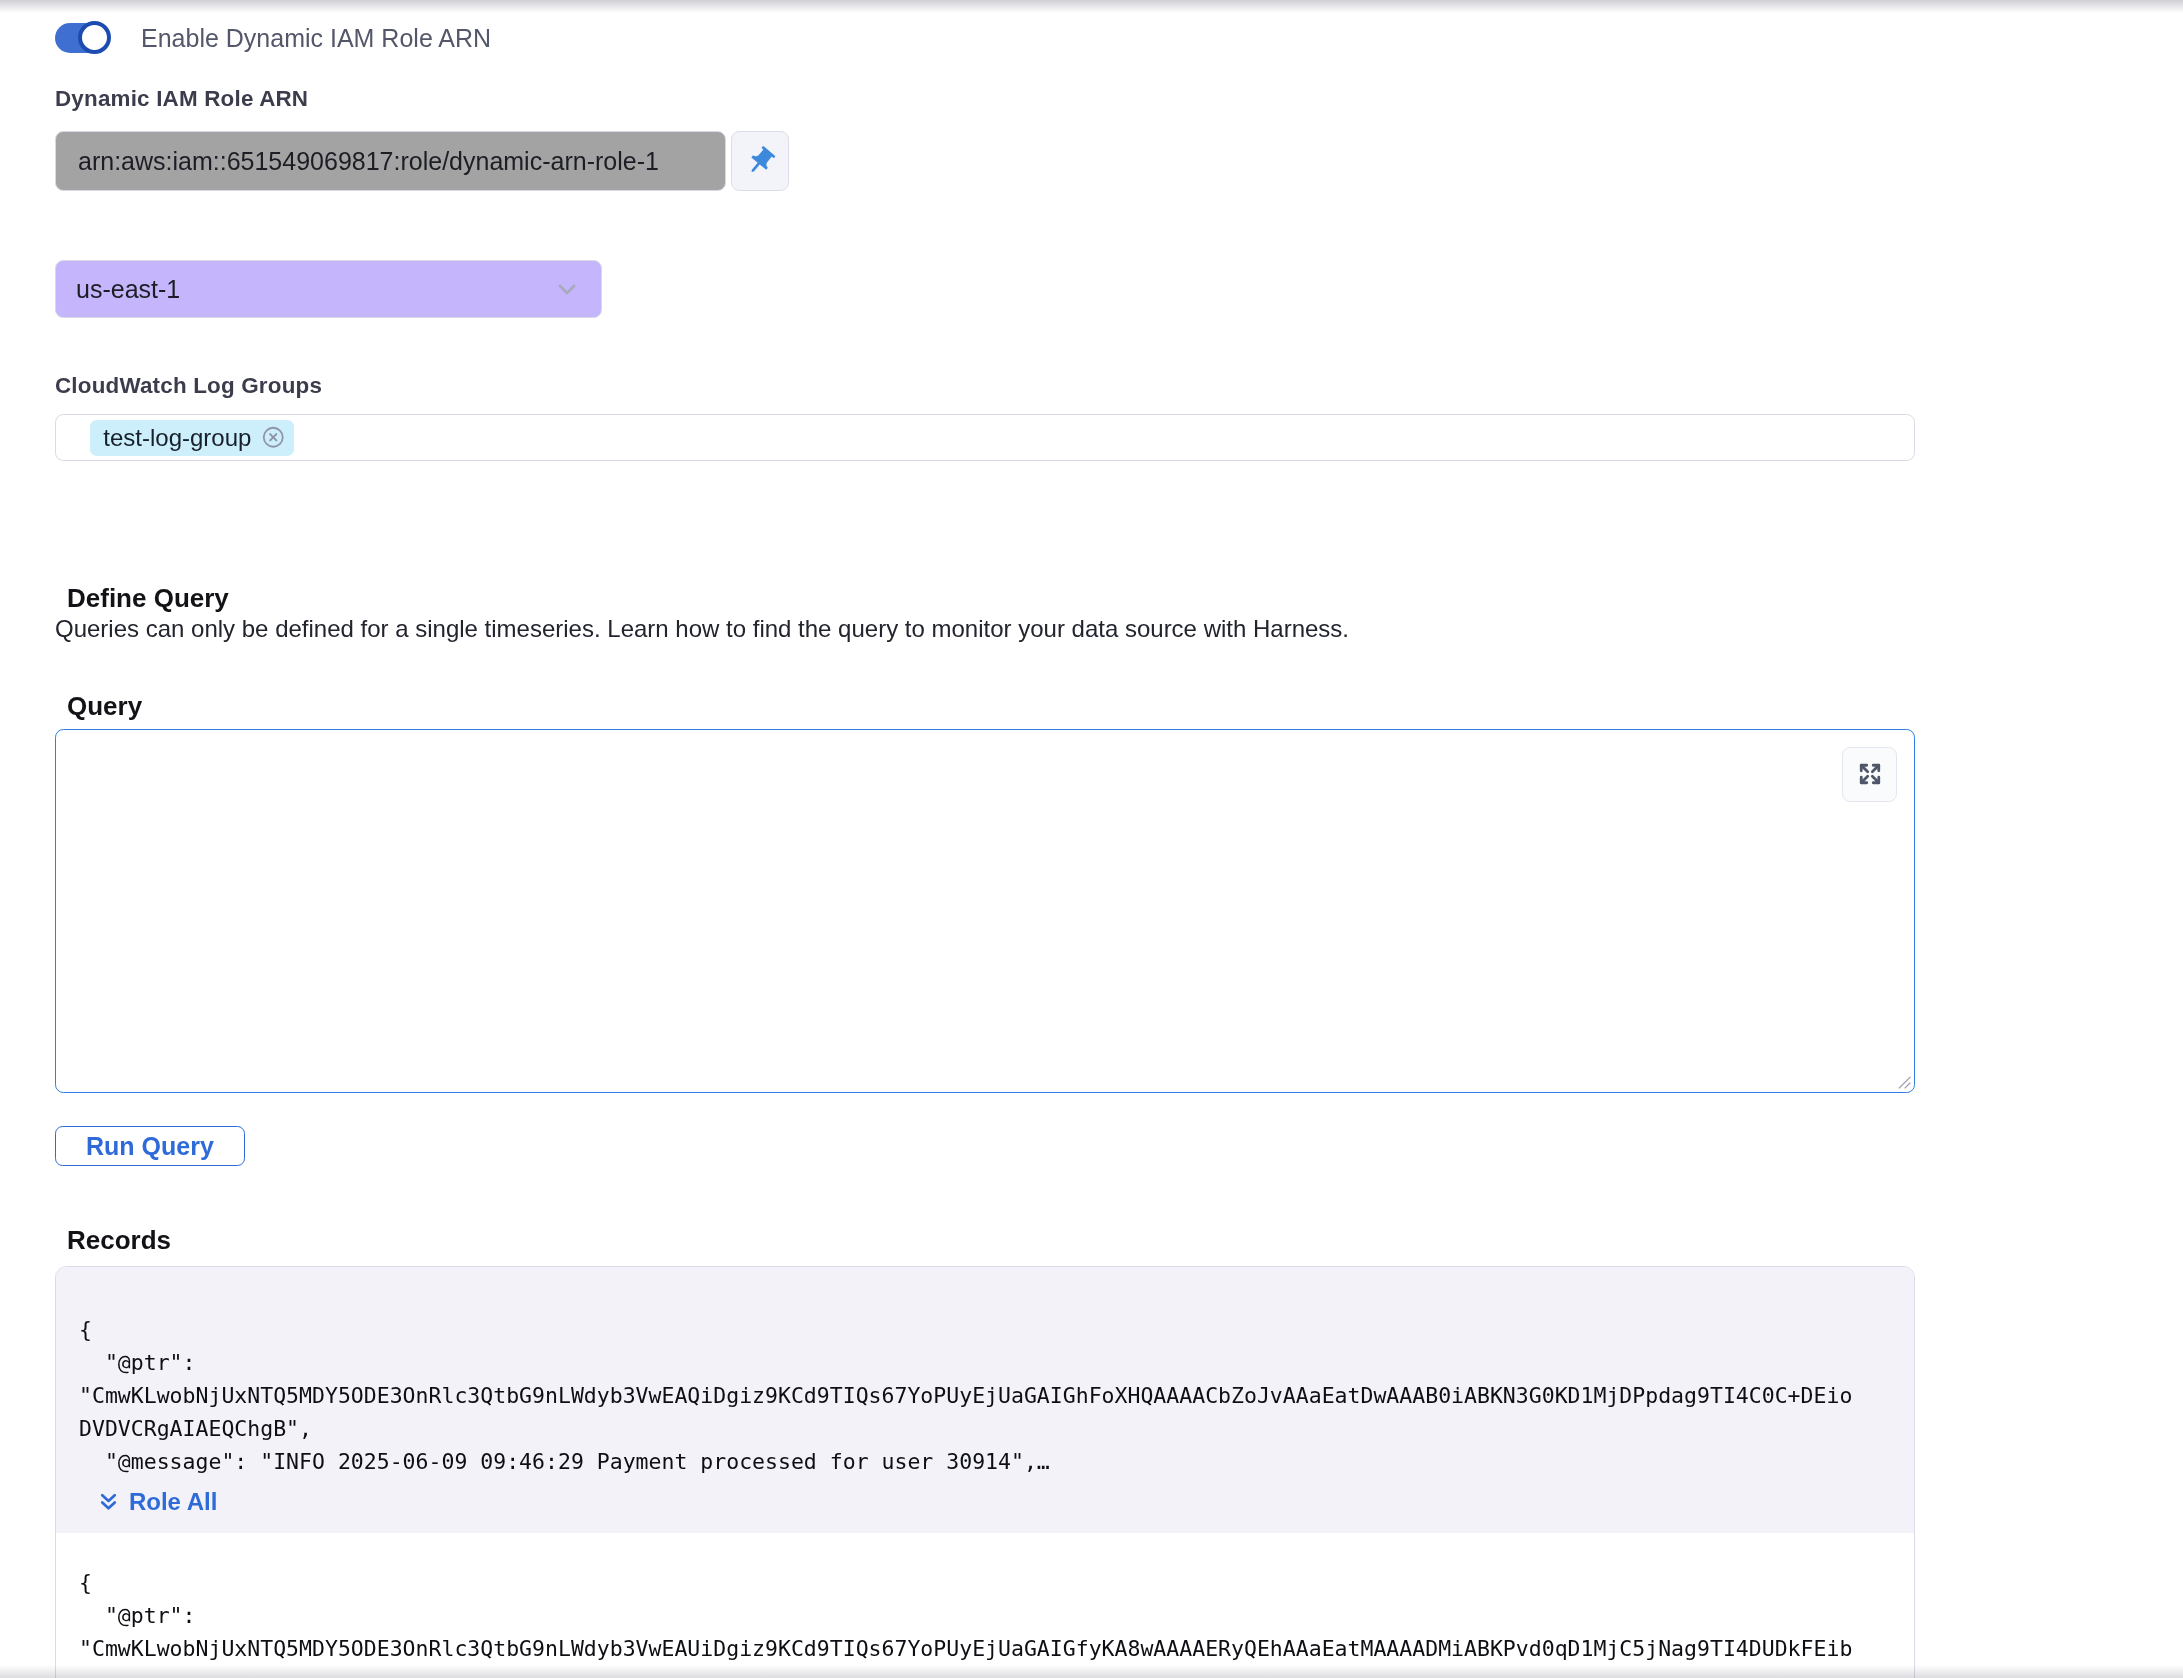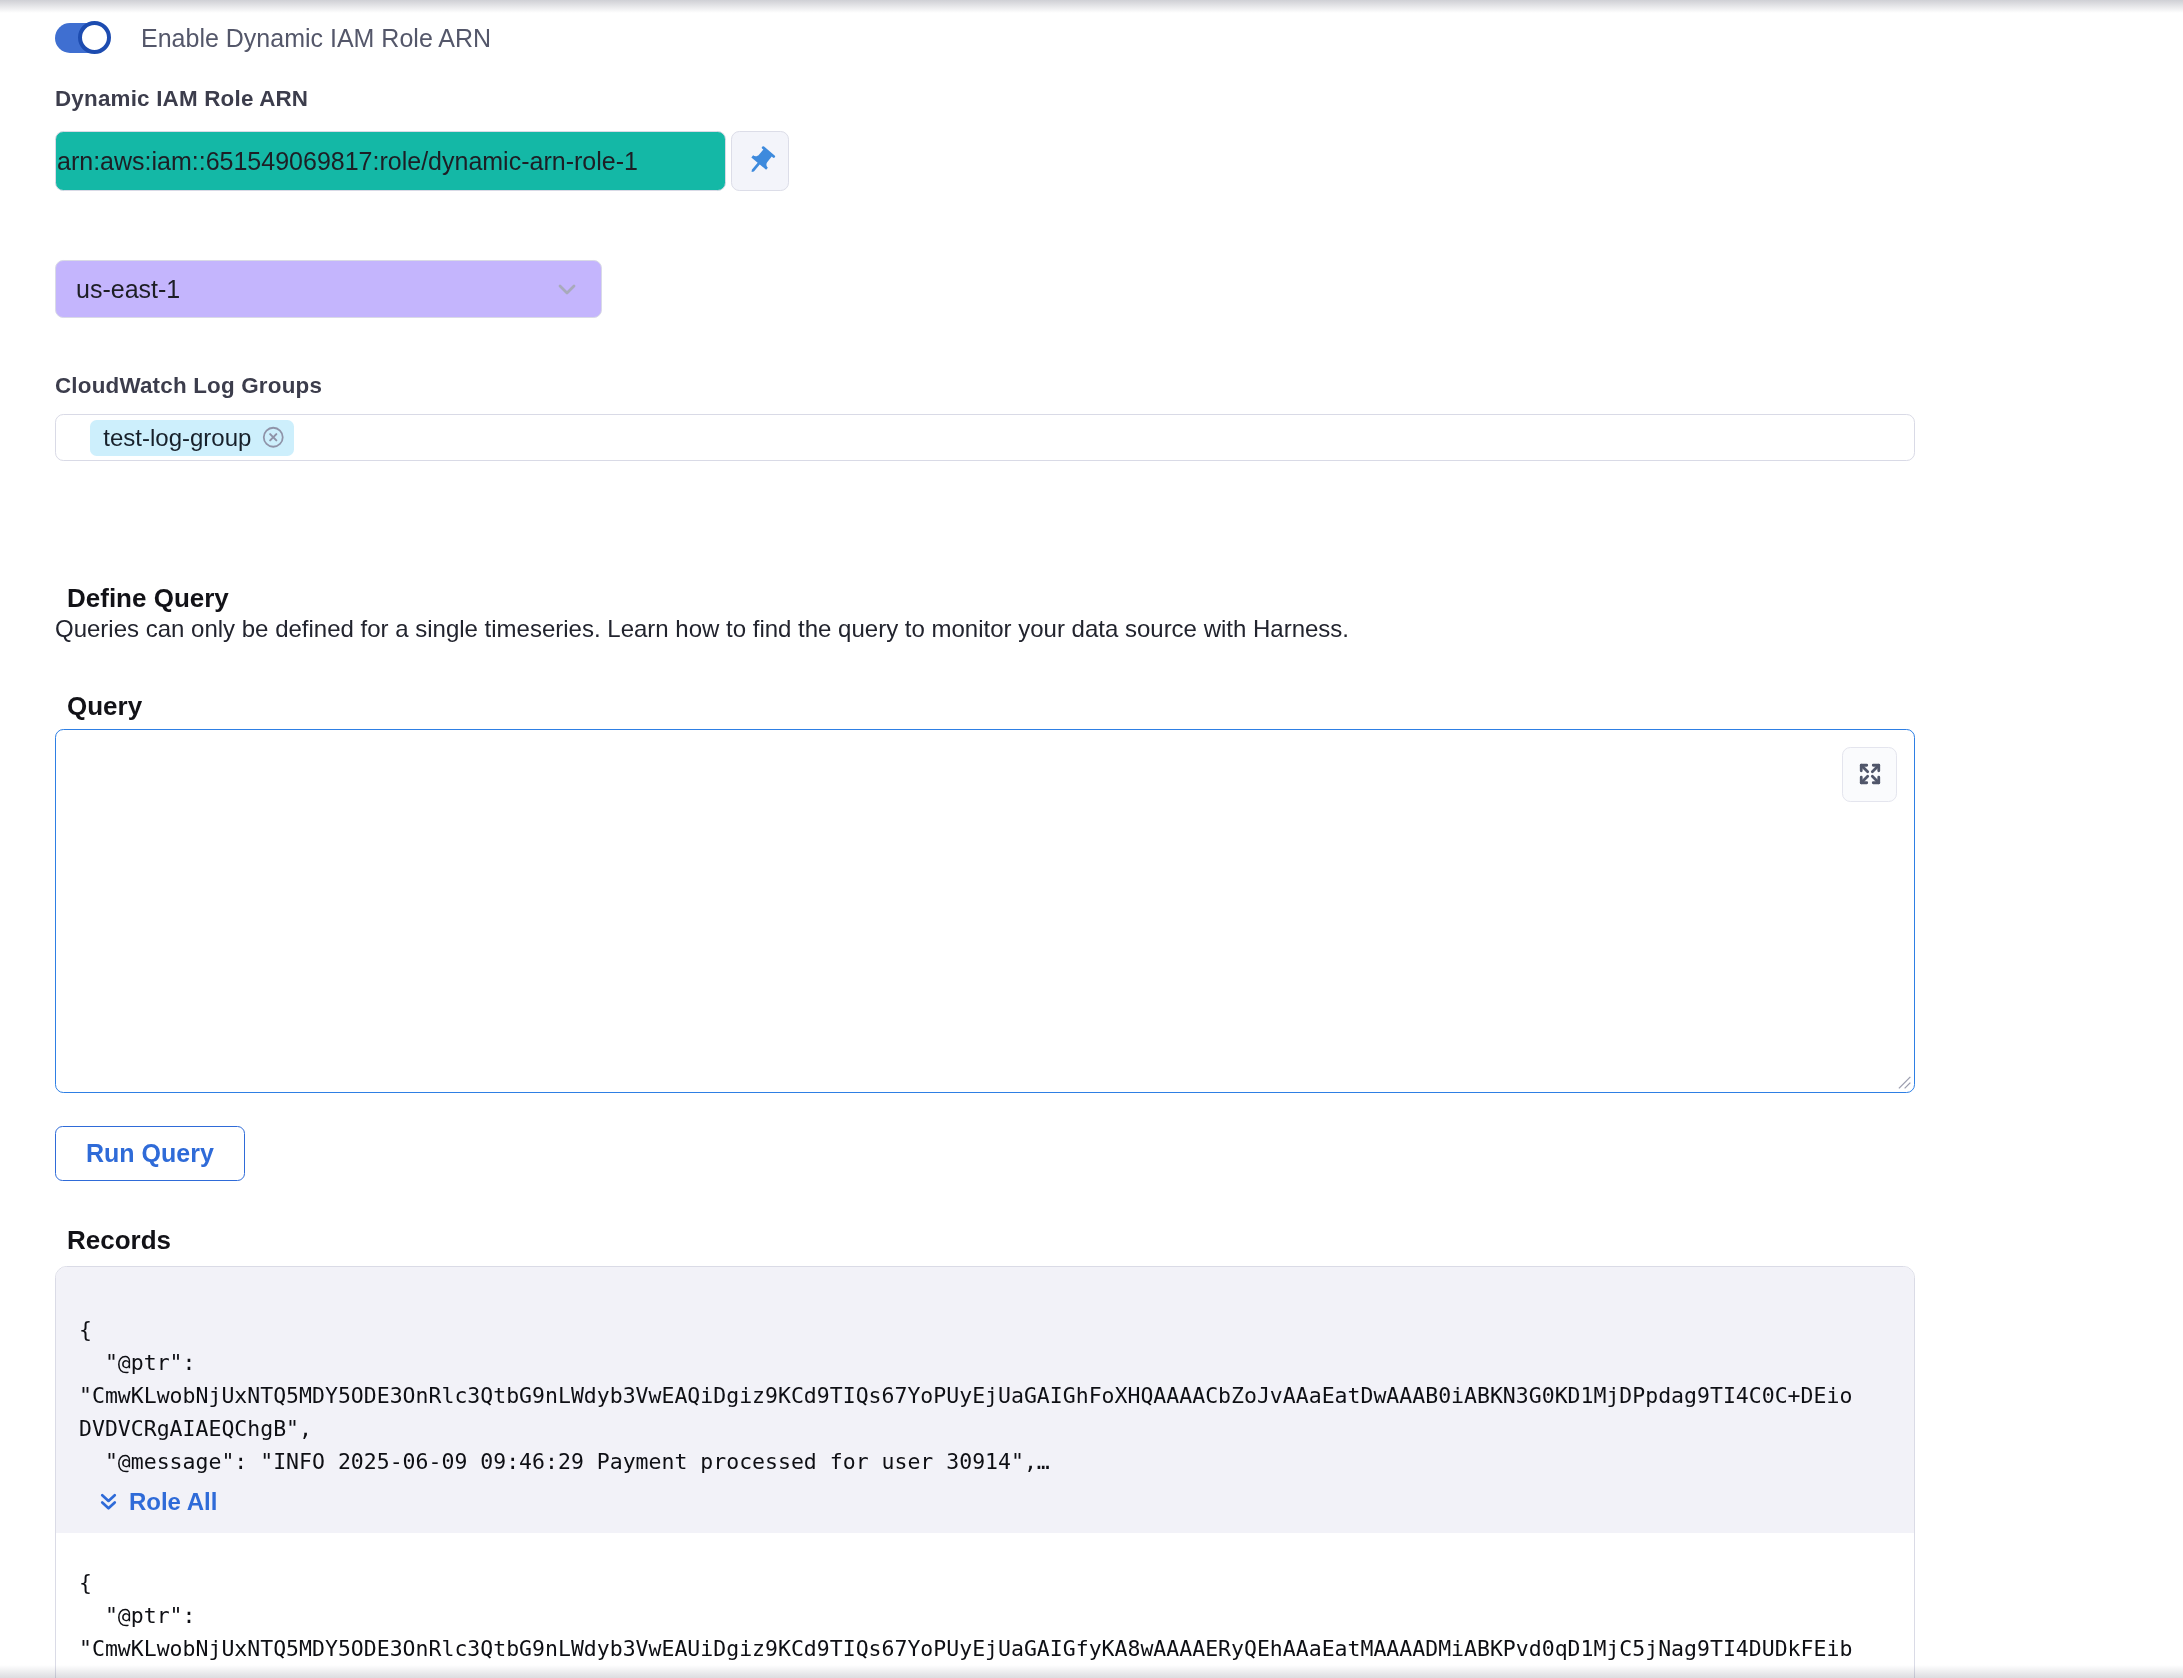--- a/index.html
+++ b/index.html
@@ -17,22 +17,22 @@
   .toggle{width:53px;height:30px;background:#3f6fd1;border-radius:15px;position:relative;cursor:pointer;flex:none;}
   .knob{position:absolute;right:-2.5px;top:-1.7px;width:25px;height:25px;background:#fff;
     border:4.1px solid #1d4cb0;border-radius:50%;}
   .toggle-label{font-size:25px;color:#54576a;}
 
   .label{position:absolute;left:55px;font-size:22.4px;font-weight:600;color:#3c3d4c;letter-spacing:0.2px;}
   .arn-label{top:86px;}
   .lg-label{top:373px;}
 
   .arn-row{position:absolute;left:55px;top:131px;display:flex;gap:5px;}
-  .text-input{width:671px;height:60px;border:1.7px solid #d9dae6;border-radius:8.3px;padding:0 1px;
-    font-size:25px;color:#1d1e25;box-sizing:border-box;background:#14b8a6;outline:none;
+  .text-input{width:671px;height:60px;border:1.7px solid #d9dae6;border-radius:8.3px;padding:0 22px;
+    font-size:25px;color:#1d1e25;box-sizing:border-box;background:#a3a3a3;outline:none;
     font-family:"Liberation Sans", sans-serif;}
   .pin-btn{width:58px;height:60px;border:1.7px solid #dcdde8;border-radius:8.3px;background:#f3f4fa;
     display:flex;align-items:center;justify-content:center;cursor:pointer;box-sizing:border-box;padding:0;}
 
   .select{position:absolute;left:55px;top:260px;width:547px;height:58px;border:1.7px solid #d9dae6;
     border-radius:8.3px;display:flex;align-items:center;justify-content:space-between;padding:0 20px;
     box-sizing:border-box;font-size:25px;color:#1d1e25;background:#c4b5fd;cursor:pointer;}
 
   .multiselect{position:absolute;left:55px;top:414px;width:1860px;height:47px;border:1.7px solid #d9dae6;
     border-radius:8.3px;box-sizing:border-box;display:flex;align-items:center;padding:0 34px;background:#fff;}
@@ -46,21 +46,21 @@
   .query-heading{top:679px;}
 
   .query-box{position:absolute;left:55px;top:729px;width:1860px;height:364px;border:1.7px solid #2e7fe4;
     border-radius:8.3px;box-sizing:border-box;background:#fff;}
   .query-text{position:absolute;left:28px;top:36px;font-size:25px;color:#1d1e25;white-space:pre;}
   .expand-btn{position:absolute;top:16.6px;right:16.6px;width:55px;height:55px;background:#fafbfd;
     border:1.7px solid #e4e5ee;border-radius:8.3px;display:flex;align-items:center;justify-content:center;
     cursor:pointer;box-sizing:border-box;padding:0;}
   .resize-handle{position:absolute;right:2.5px;bottom:2.5px;cursor:nwse-resize;}
 
-  .run-btn{position:absolute;left:55px;top:1126px;height:55px;padding:0 30px;background:#fff;
+  .run-btn{position:absolute;left:55px;top:1126px;height:40px;padding:0 30px;background:#fff;
     border:1.7px solid #2f6bd8;border-radius:7.5px;font-size:25px;font-weight:700;color:#2f6bd8;
     cursor:pointer;font-family:"Liberation Sans", sans-serif;}
 
   .records-heading{top:1213px;}
   .records-box{position:absolute;left:55px;top:1266px;width:1860px;height:580px;border:1.7px solid #dadbe6;
     border-radius:11.6px;box-sizing:border-box;overflow:hidden;background:#fff;}
   .record-gray{background:#f2f2f8;padding:46px 23px 11.6px;}
   .record-white{background:#ffffff;padding:33px 23px 16.6px;}
   .record-pre{margin:0;font-family:"DejaVu Sans Mono", monospace;font-size:21.5px;line-height:33px;
     color:#0e0f14;white-space:pre;}

